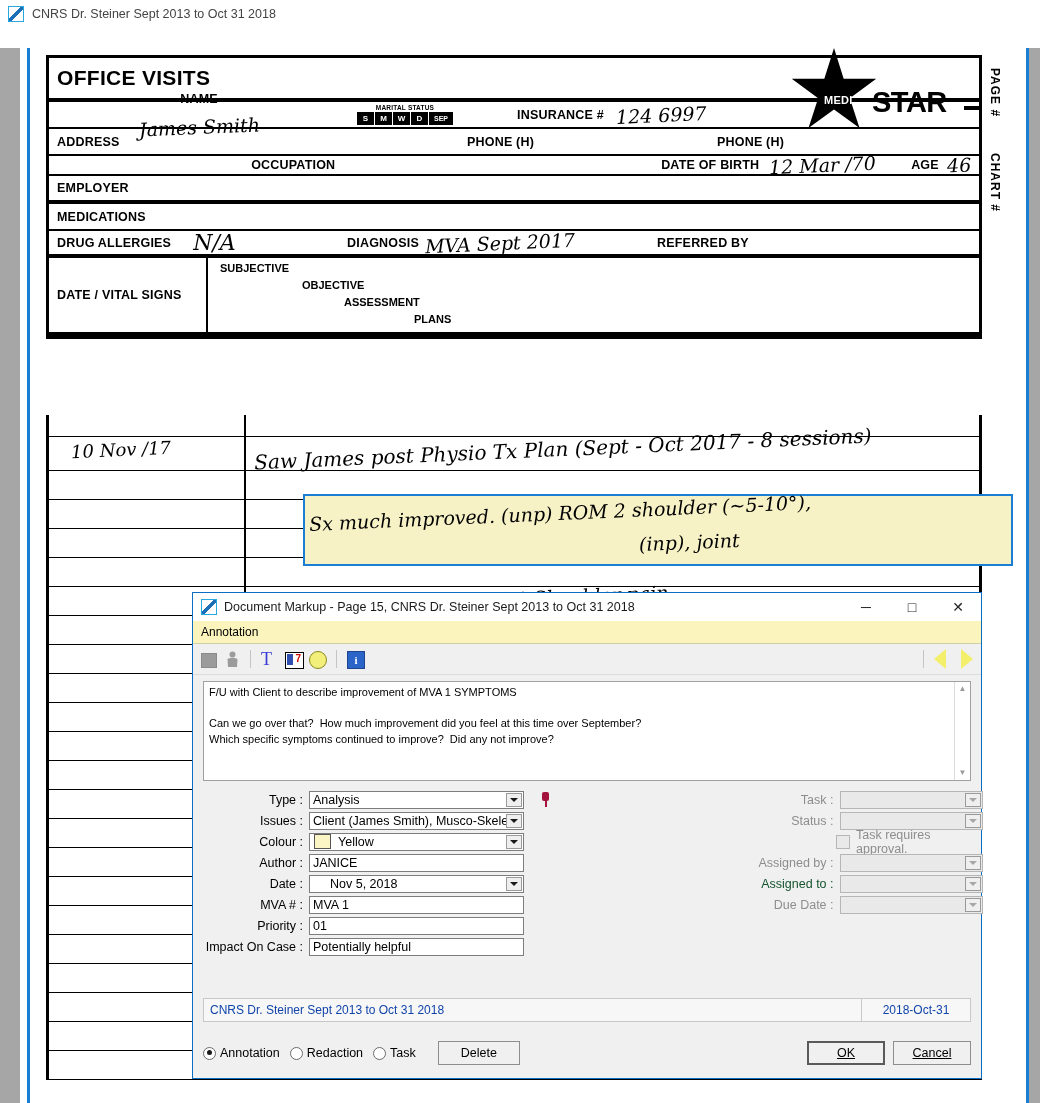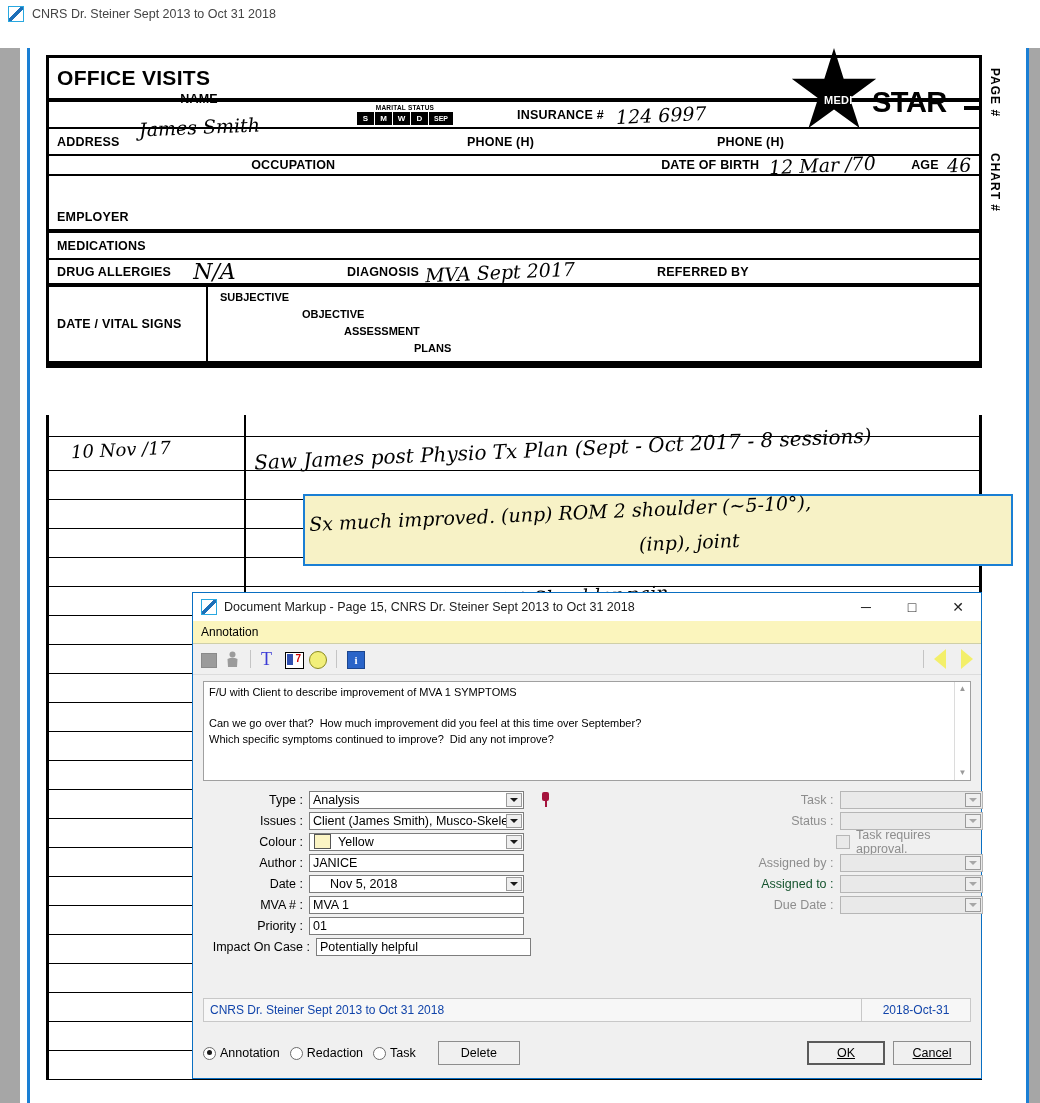--- a/index.html
+++ b/index.html
@@ -226,21 +226,21 @@
           <div class="cell" style="width:250px;display:flex;align-items:center;gap:10px;">
             <span class="lbl">DATE OF BIRTH</span>
             <span class="hand">12 Mar /70</span>
           </div>
           <div class="cell" style="display:flex;align-items:center;gap:8px;">
             <span class="lbl">AGE</span>
             <span class="hand">46</span>
           </div>
         </div>
 
-        <div class="row" style="height:28px;align-items:center;border-bottom:4px solid #000;margin-top:29px;">
+        <div class="row" style="height:28px;align-items:center;border-bottom:4px solid #000;">
           <div class="cell"><span class="lbl">EMPLOYER</span></div>
         </div>
 
         <div class="row" style="height:27px;align-items:center;">
           <div class="cell"><span class="lbl">MEDICATIONS</span></div>
         </div>
 
         <div class="row" style="height:27px;align-items:center;border-bottom:4px solid #000;">
           <div class="cell" style="width:290px;display:flex;align-items:center;gap:22px;">
             <span class="lbl">DRUG ALLERGIES</span>
@@ -468,21 +468,21 @@
         </div>
 
         <div class="frow">
           <span class="flabel" style="width:110px;">Priority :</span>
           <span class="finput" style="width:215px;">
             <span>01</span>
           </span>
         </div>
 
         <div class="frow">
-          <span class="flabel" style="width:110px;margin-left:7px;">Impact On Case :</span>
+          <span class="flabel" style="width:110px;">Impact On Case :</span>
           <span class="finput" style="width:215px;">
             <span>Potentially helpful</span>
           </span>
         </div>
       </div>
 
       <div style="position:absolute;left:545px;top:0;width:245px;">
 
         <div class="frow">
           <span class="flabel" style="width:100px;color:#8d8d8d;">Task :</span>

